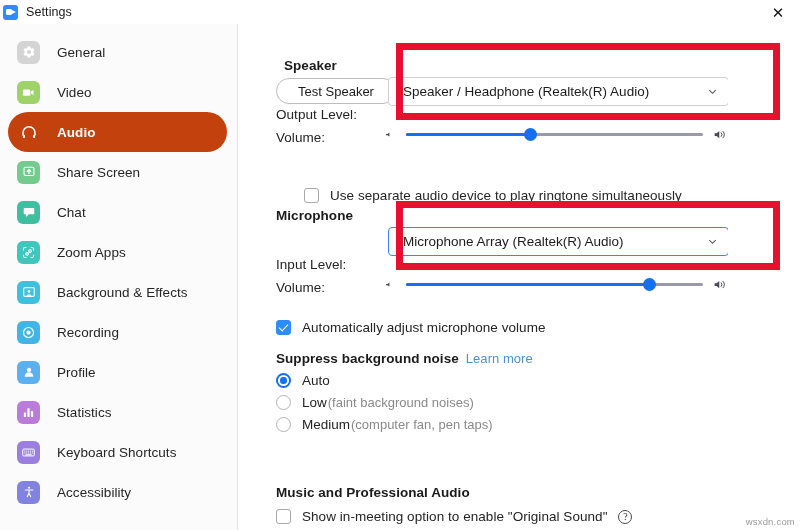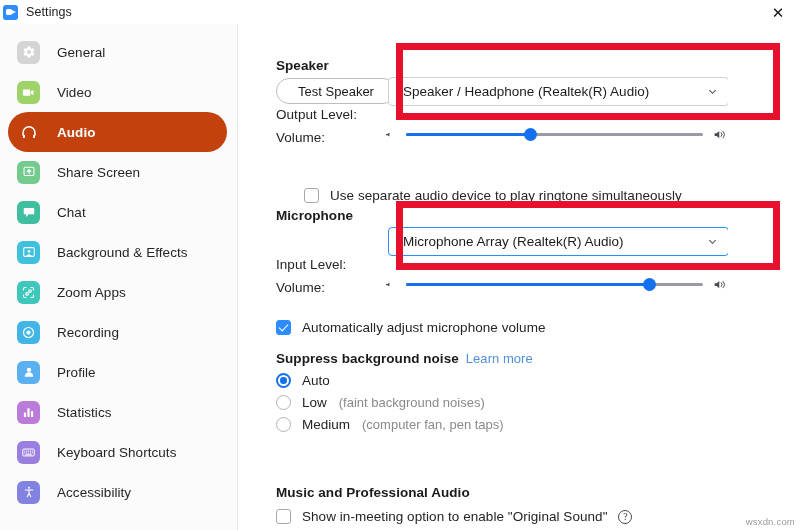--- a/index.html
+++ b/index.html
@@ -212,21 +212,21 @@
   .radio.selected { border: 2.3px solid #1570EF; }
   .radio.selected::after {
     content: "";
     position: absolute; left: 50%; top: 50%;
     width: 6.5px; height: 6.5px;
     margin: -3.25px 0 0 -3.25px;
     border-radius: 50%;
     background: #1570EF;
   }
   .radio-main { font-size: 13.5px; color: #252525; }
-  .radio-hint { font-size: 13px; color: #8a8a8a; margin-left: 12px; }
+  .radio-hint { font-size: 13px; color: #8a8a8a; margin-left: 1px; }
 
   .link {
     font-size: 13px; color: #4f90d8; cursor: pointer;
     margin-left: 7px; letter-spacing: .05px;
   }
   .help-icon {
     width: 14px; height: 14px; border-radius: 50%;
     border: 1.3px solid #4a4a4a; color: #3a3a3a;
     font-size: 10px; line-height: 11.5px; text-align: center;
     margin-left: 11px; cursor: pointer; flex: none;
@@ -308,39 +308,39 @@
       <div class="nav-item">
         <span class="nav-icon" style="background:#3fbfa0">
           <svg width="14" height="14" viewBox="0 0 24 24" fill="#fff">
               <path d="M4 5h16a1 1 0 011 1v9a1 1 0 01-1 1h-8.5L7 20.5V16H4a1 1 0 01-1-1V6a1 1 0 011-1z"></path>
             </svg>
         </span>
         <span class="nav-label">Chat</span>
       </div>
 
       <div class="nav-item">
+        <span class="nav-icon" style="background:#3fc6bd">
+          <svg width="15" height="15" viewBox="0 0 24 24" fill="none" stroke="#fff" stroke-width="1.8" stroke-linecap="round">
+              <path d="M8 4H6a2 2 0 00-2 2v2M16 4h2a2 2 0 012 2v2M8 20H6a2 2 0 01-2-2v-2M16 20h2a2 2 0 002-2v-2"></path>
+              <circle cx="9.7" cy="14.3" r="2.1"></circle>
+              <circle cx="14.4" cy="9.6" r="2.1"></circle>
+            </svg>
+        </span>
+        <span class="nav-label">Zoom Apps</span>
+      </div>
+
+      <div class="nav-item">
         <span class="nav-icon" style="background:#3fc0dd">
           <svg width="14" height="14" viewBox="0 0 24 24" fill="none">
               <rect x="3" y="4.5" width="18" height="15" rx="2" stroke="#fff" stroke-width="1.8"></rect>
               <circle cx="12" cy="11" r="2.4" fill="#fff"></circle>
               <path d="M7.6 19a4.6 4.6 0 018.8 0z" fill="#fff"></path>
             </svg>
         </span>
         <span class="nav-label">Background &amp; Effects</span>
-      </div>
-
-      <div class="nav-item">
-        <span class="nav-icon" style="background:#3fc6bd">
-          <svg width="15" height="15" viewBox="0 0 24 24" fill="none" stroke="#fff" stroke-width="1.8" stroke-linecap="round">
-              <path d="M8 4H6a2 2 0 00-2 2v2M16 4h2a2 2 0 012 2v2M8 20H6a2 2 0 01-2-2v-2M16 20h2a2 2 0 002-2v-2"></path>
-              <circle cx="9.7" cy="14.3" r="2.1"></circle>
-              <circle cx="14.4" cy="9.6" r="2.1"></circle>
-            </svg>
-        </span>
-        <span class="nav-label">Zoom Apps</span>
       </div>
 
       <div class="nav-item">
         <span class="nav-icon" style="background:#41b6e6">
           <svg width="15" height="15" viewBox="0 0 24 24" fill="none" stroke="#fff" stroke-width="1.9">
               <circle cx="12" cy="12" r="8"></circle>
               <circle cx="12" cy="12" r="3.4" fill="#fff" stroke="none"></circle>
             </svg>
         </span>
         <span class="nav-label">Recording</span>
@@ -396,21 +396,21 @@
               <path d="M5.5 8.6h13M12 8.8v5.4M12 14.2l-3 6M12 14.2l3 6"></path>
             </svg>
         </span>
         <span class="nav-label">Accessibility</span>
       </div>
 
     </div>
 
     <div class="content">
 
-      <div class="abs sec-title" style="left:38px; top:34px;">Speaker</div>
+      <div class="abs sec-title" style="left:46px; top:34px;">Speaker</div>
 
       <button class="abs test-btn" style="left:38px; top:54px;">Test Speaker</button>
 
       <div class="abs device-select" style="left:150px; top:53px; width:341px;">
         <span class="sel-text">Speaker / Headphone (Realtek(R) Audio)</span>
         <svg class="chev" viewBox="0 0 12 12" fill="none" stroke="#555" stroke-width="1.2">
             <path d="M2.5 4.5L6 8l3.5-3.5"></path>
           </svg>
       </div>
 

